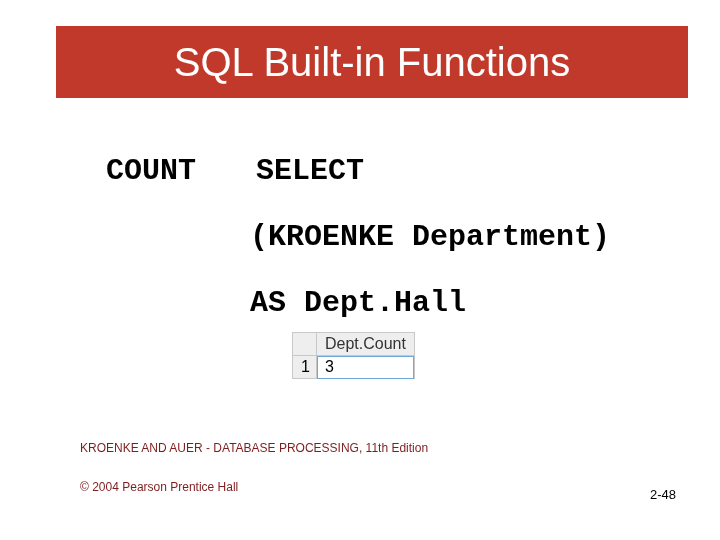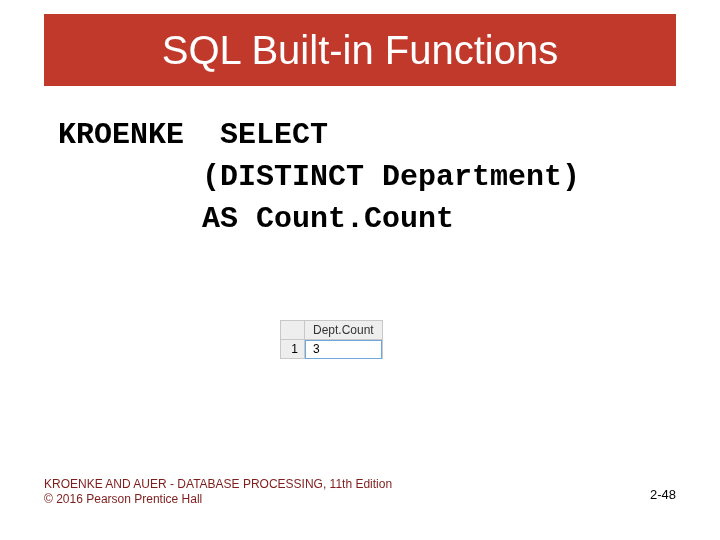--- a/index.html
+++ b/index.html
@@ -1,15 +1,15 @@
 <!DOCTYPE html>
 <html><head>
 <meta charset="utf-8">
 <style>
-  * { margin: 0; padding: 0; box-sizing: border-box; }
+  * { margin: 0; padding: 12px; box-sizing: border-box; }
   body {
     width: 720px;
     height: 540px;
     background: #ffffff;
     font-family: Arial, Helvetica, sans-serif;
     position: relative;
     overflow: hidden;
   }
   .title-bar {
     position: absolute;
@@ -37,21 +37,21 @@
     line-height: 1.4;
     color: #000000;
   }
   .code-line { white-space: pre; }
   .result-table {
     position: absolute;
     top: 320px;
     left: 280px;
     border: 1px solid #a0a0a0;
     font-family: Arial, sans-serif;
-    font-size: 12px;
+    font-size: 16px;
     border-collapse: collapse;
     background: #ffffff;
   }
   .result-table th, .result-table td {
     border: 1px solid #c8c8c8;
     padding: 2px 8px;
     text-align: left;
     background: #f4f4f4;
     font-weight: normal;
   }
@@ -92,35 +92,35 @@
   }
 </style>
 </head>
 <body>
 
 <div class="title-bar">
   <span class="title-text">SQL Built-in Functions</span>
 </div>
 
 <div class="code-block">
-  <div class="code-line"><span>KROENKE</span>  <span>SELECT</span></div>
-  <div class="code-line">        <span>(DISTINCT Department)</span></div>
-  <div class="code-line">        <span>AS Count.Count</span></div>
+  <div class="code-line"><span>COUNT</span>  <span>SELECT</span></div>
+  <div class="code-line">        <span>(KROENKE Department)</span></div>
+  <div class="code-line">        <span>AS Dept.Hall</span></div>
 </div>
 
 <table class="result-table">
   <tbody>
       <tr>
     <th class="rownum-head"></th>
     <th>Dept.Count</th>
   </tr>
   <tr>
     <td class="rownum">1</td>
     <td class="cell-selected">3</td>
   </tr>
 </tbody>
   </table>
 
 <div class="footer-left">
   <div>KROENKE AND AUER - DATABASE PROCESSING, 11th Edition</div>
-  <div>© 2016 Pearson Prentice Hall</div>
+  <div>© 2004 Pearson Prentice Hall</div>
 </div>
 <div class="footer-right">2-48</div>
 
 </body></html>

